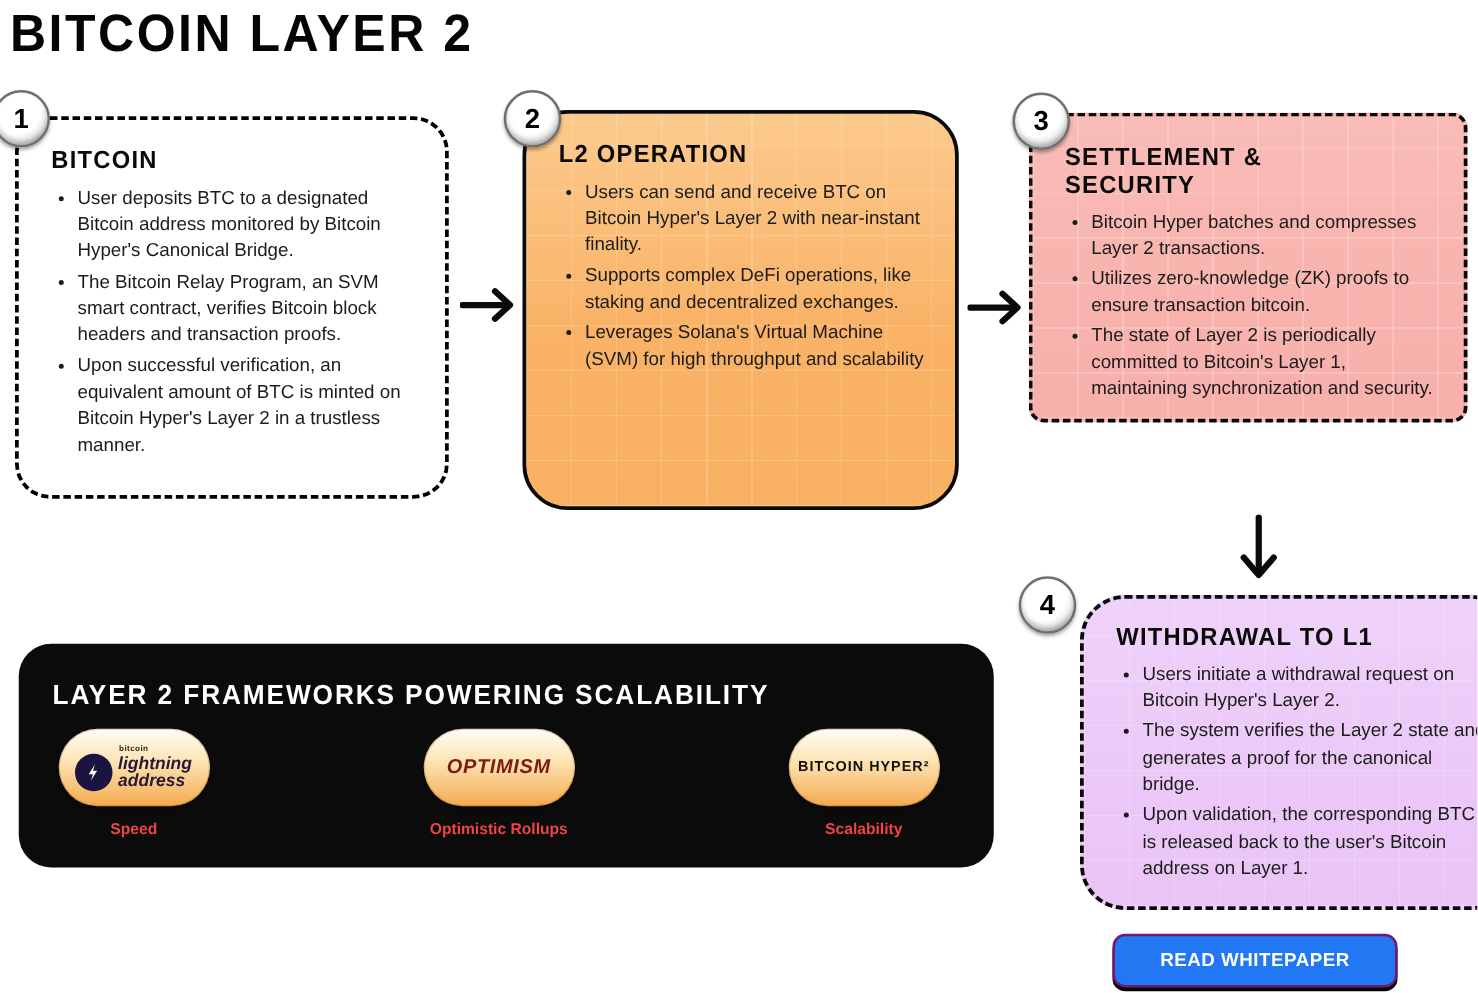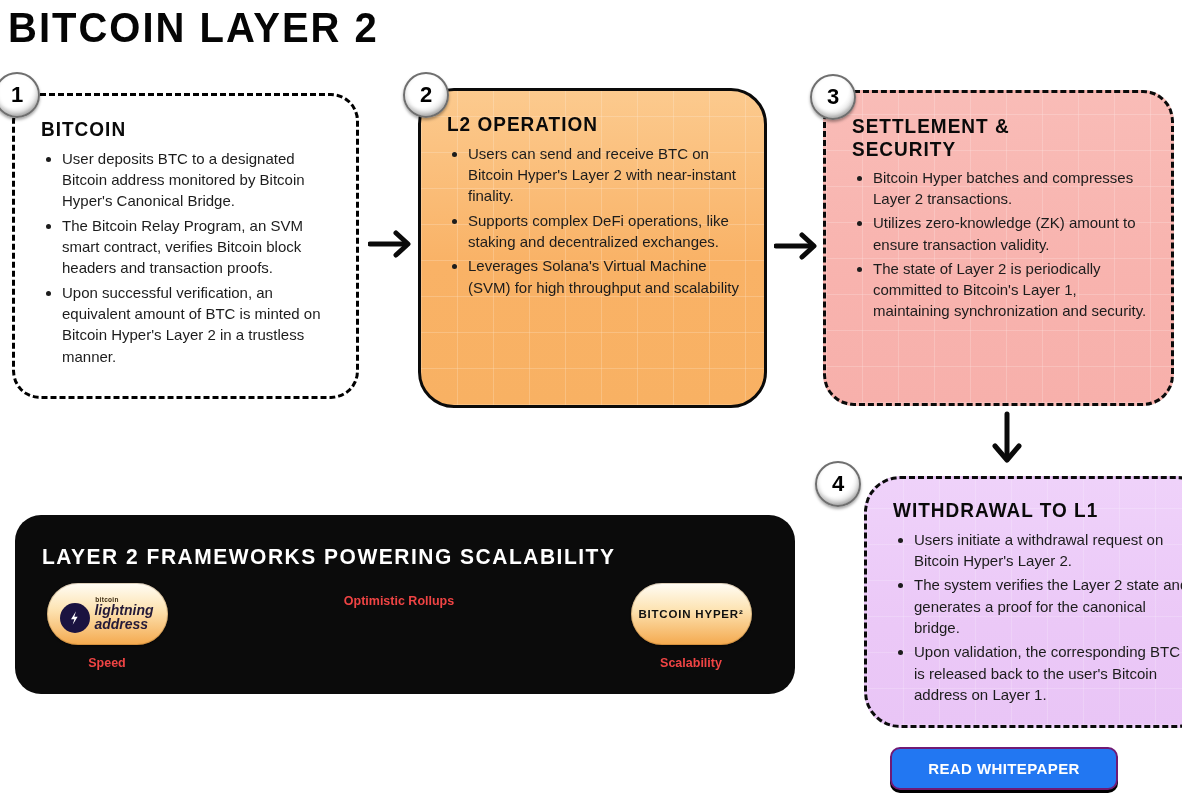--- a/index.html
+++ b/index.html
@@ -25,21 +25,21 @@
   .card-inner { position:relative; padding:22px 16px 0 26px; }
   .card h2 {
     font-size:19px; font-weight:800; letter-spacing:1px; color:#0a0a0a;
     line-height:1.15; margin-bottom:4px; transform:scaleY(1.04); transform-origin:left top;
   }
   .card ul { margin:8px 0 0 0; padding-left:21px; }
   .card li { font-size:15px; line-height:1.42; color:#1c1c1c; margin-bottom:3px; }
   .card-1 { left:12px;  top:93px;  width:347px; height:306px; background:#ffffff; border:3px dashed #000; border-radius:28px; }
   .card-2 { left:418px; top:88px;  width:349px; height:320px; border:3px solid #0a0a0a; border-radius:36px;
             background:linear-gradient(180deg,#fcca8e 0%,#f9b266 55%,#f8b163 100%); }
-  .card-3 { left:823px; top:90px;  width:351px; height:316px; border:3px dashed #0a0a0a; border-radius:31px;
+  .card-3 { left:823px; top:90px;  width:351px; height:248px; border:3px dashed #0a0a0a; border-radius:12px;
             background:linear-gradient(180deg,#f9bcb7 0%,#f8b3ae 60%,#f7b0ab 100%); }
   .card-4 { left:864px; top:476px; width:349px; height:252px; border:3px dashed #0a0a0a; border-radius:36px;
             background:linear-gradient(180deg,#efd2fa 0%,#ebc8f7 60%,#e9c5f6 100%); }
   .card-3 h2 { max-width:235px; }
   
   .num-circle {
     position:absolute; width:46px; height:46px; border-radius:50%; z-index:5;
     background:radial-gradient(circle at 38% 30%, #ffffff 52%, #ececec 68%, #9b9b9b 100%);
     border:2px solid #6f6f6f;
     box-shadow:0 2px 3px rgba(0,0,0,.35), inset 0 -3px 4px rgba(0,0,0,.22);
@@ -134,21 +134,21 @@
         </ul>
     </div>
   </div>
 
   <div class="card card-3">
     <div class="grid-overlay"></div>
     <div class="card-inner">
       <h2>SETTLEMENT &amp; SECURITY</h2>
       <ul>
           <li>Bitcoin Hyper batches and compresses Layer 2 transactions.</li>
-          <li>Utilizes zero-knowledge (ZK) amount to ensure transaction validity.</li>
+          <li>Utilizes zero-knowledge (ZK) proofs to ensure transaction bitcoin.</li>
           <li>The state of Layer 2 is periodically committed to Bitcoin's Layer 1, maintaining synchronization and security.</li>
         </ul>
     </div>
   </div>
 
   <div class="card card-4">
     <div class="grid-overlay"></div>
     <div class="card-inner" style="padding-top:20px;">
       <h2>WITHDRAWAL TO L1</h2>
       <ul>
@@ -203,20 +203,23 @@
                 <div>lightning</div>
                 <div>address</div>
               </div>
             </div>
           </div>
         </div>
         <div class="badge-label">Speed</div>
       </div>
 
       <div class="badge">
+        <div class="pill">
+          <span class="optimism-text">OPTIMISM</span>
+        </div>
         <div class="badge-label">Optimistic Rollups</div>
       </div>
 
 
 
       <div class="badge">
         <div class="pill">
           <span class="bh-name">BITCOIN HYPER²</span>
         </div>
         <div class="badge-label">Scalability</div>

